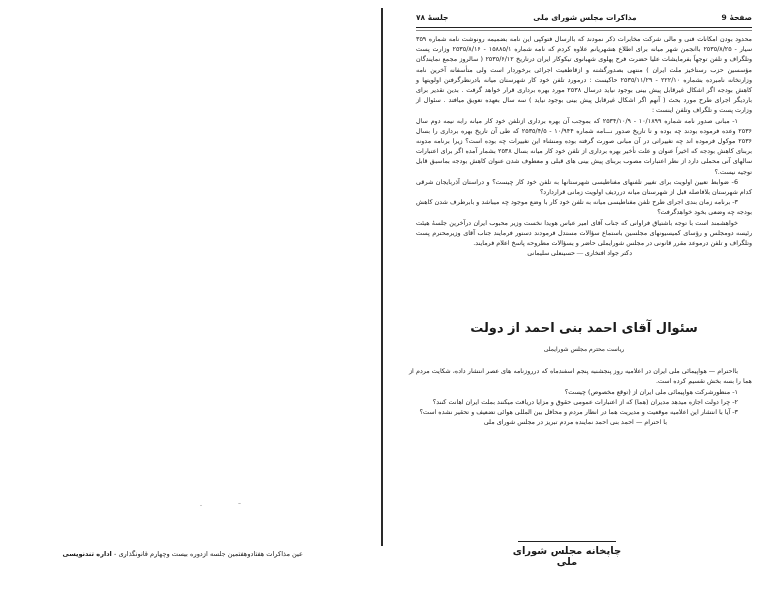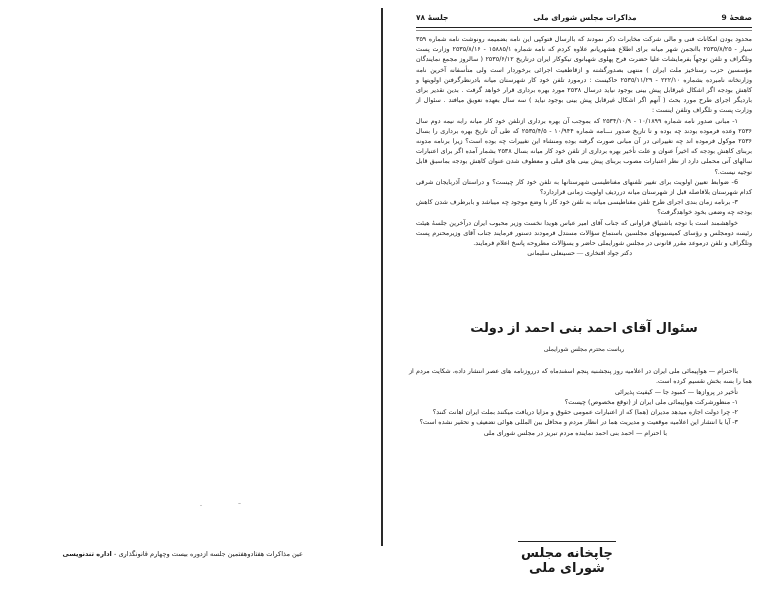--- a/index.html
+++ b/index.html
@@ -53,21 +53,21 @@
       font-size: 6.4px; line-height: 10.3px;
     }
     .body-text-2 p { margin: 0; }
     .signoff { padding-right: 85px; }
     .printer-rule {
       position: absolute; left: 135px; width: 98px; top: 541px; height: 0;
       border-top: 1px solid #222;
     }
     .printer-label {
       position: absolute; left: 120px; width: 128px; top: 545px;
-      direction: rtl; text-align: center; font-size: 13px; font-weight: bold;
+      direction: rtl; text-align: center; font-size: 10px; font-weight: bold;
     }
     .footer-left {
       position: absolute; left: 58px; width: 245px; top: 550px;
       direction: rtl; text-align: right; font-size: 6.6px;
     }
     .footer-left .dept { font-weight: bold; }
     .speck { position: absolute; background: #bbb; border-radius: 50%; }
   </style>
 </head>
 <body>
@@ -99,21 +99,20 @@
     <p class="indent">۳- برنامه زمان بندی اجرای طرح تلفن مغناطیسی میانه به تلفن خود کار با وضع موجود چه میباشد و بابرطرف شدن کاهش بودجه چه وضعی بخود خواهدگرفت؟</p>
     <p class="indent">خواهشمند است با توجه باشتیاق فراوانی که جناب آقای امیر عباس هویدا نخست وزیر محبوب ایران درآخرین جلسهٔ هیئت رئیسه دومجلس و رؤسای کمیسیونهای مجلسین باستماع سؤالات مستدل فرمودند دستور فرمایند جناب آقای وزیرمحترم پست وتلگراف و تلفن درموعد مقرر قانونی در مجلس شورایملی حاضر و بسؤالات مطروحه پاسخ اعلام فرمایند.</p>
     <p class="sig-line">دکتر جواد افتخاری — حسینعلی سلیمانی</p>
   </div>
 
   <div class="title">سئوال آقای احمد بنی احمد از دولت</div>
   <div class="salutation">ریاست محترم مجلس شورایملی</div>
 
   <div class="body-text-2">
     <p class="indent">بااحترام — هواپیمائی ملی ایران در اعلامیه روز پنجشنبه پنجم اسفندماه که درروزنامه های عصر انتشار داده، شکایت مردم از هما را بسه بخش تقسیم کرده است.</p>
-    <p class="indent">تأخیر در پروازها — کمبود جا — کیفیت پذیرائی</p>
     <p class="indent">۱- منظورشرکت هواپیمائی ملی ایران از (توقع مخصوص) چیست؟</p>
     <p class="indent">۲- چرا دولت اجازه میدهد مدیران (هما) که از اعتبارات عمومی حقوق و مزایا دریافت میکنند بملت ایران اهانت کنند؟</p>
     <p class="indent">۳- آیا با انتشار این اعلامیه موقعیت و مدیریت هما در انظار مردم و محافل بین المللی هوائی تضعیف و تحقیر نشده است؟</p>
     <p class="signoff">با احترام — احمد بنی احمد نماینده مردم تبریز در مجلس شورای ملی</p>
   </div>
 
   <div class="printer-rule"></div>
   <div class="printer-label">چاپخانه مجلس شورای ملی</div>
 </div>
 

